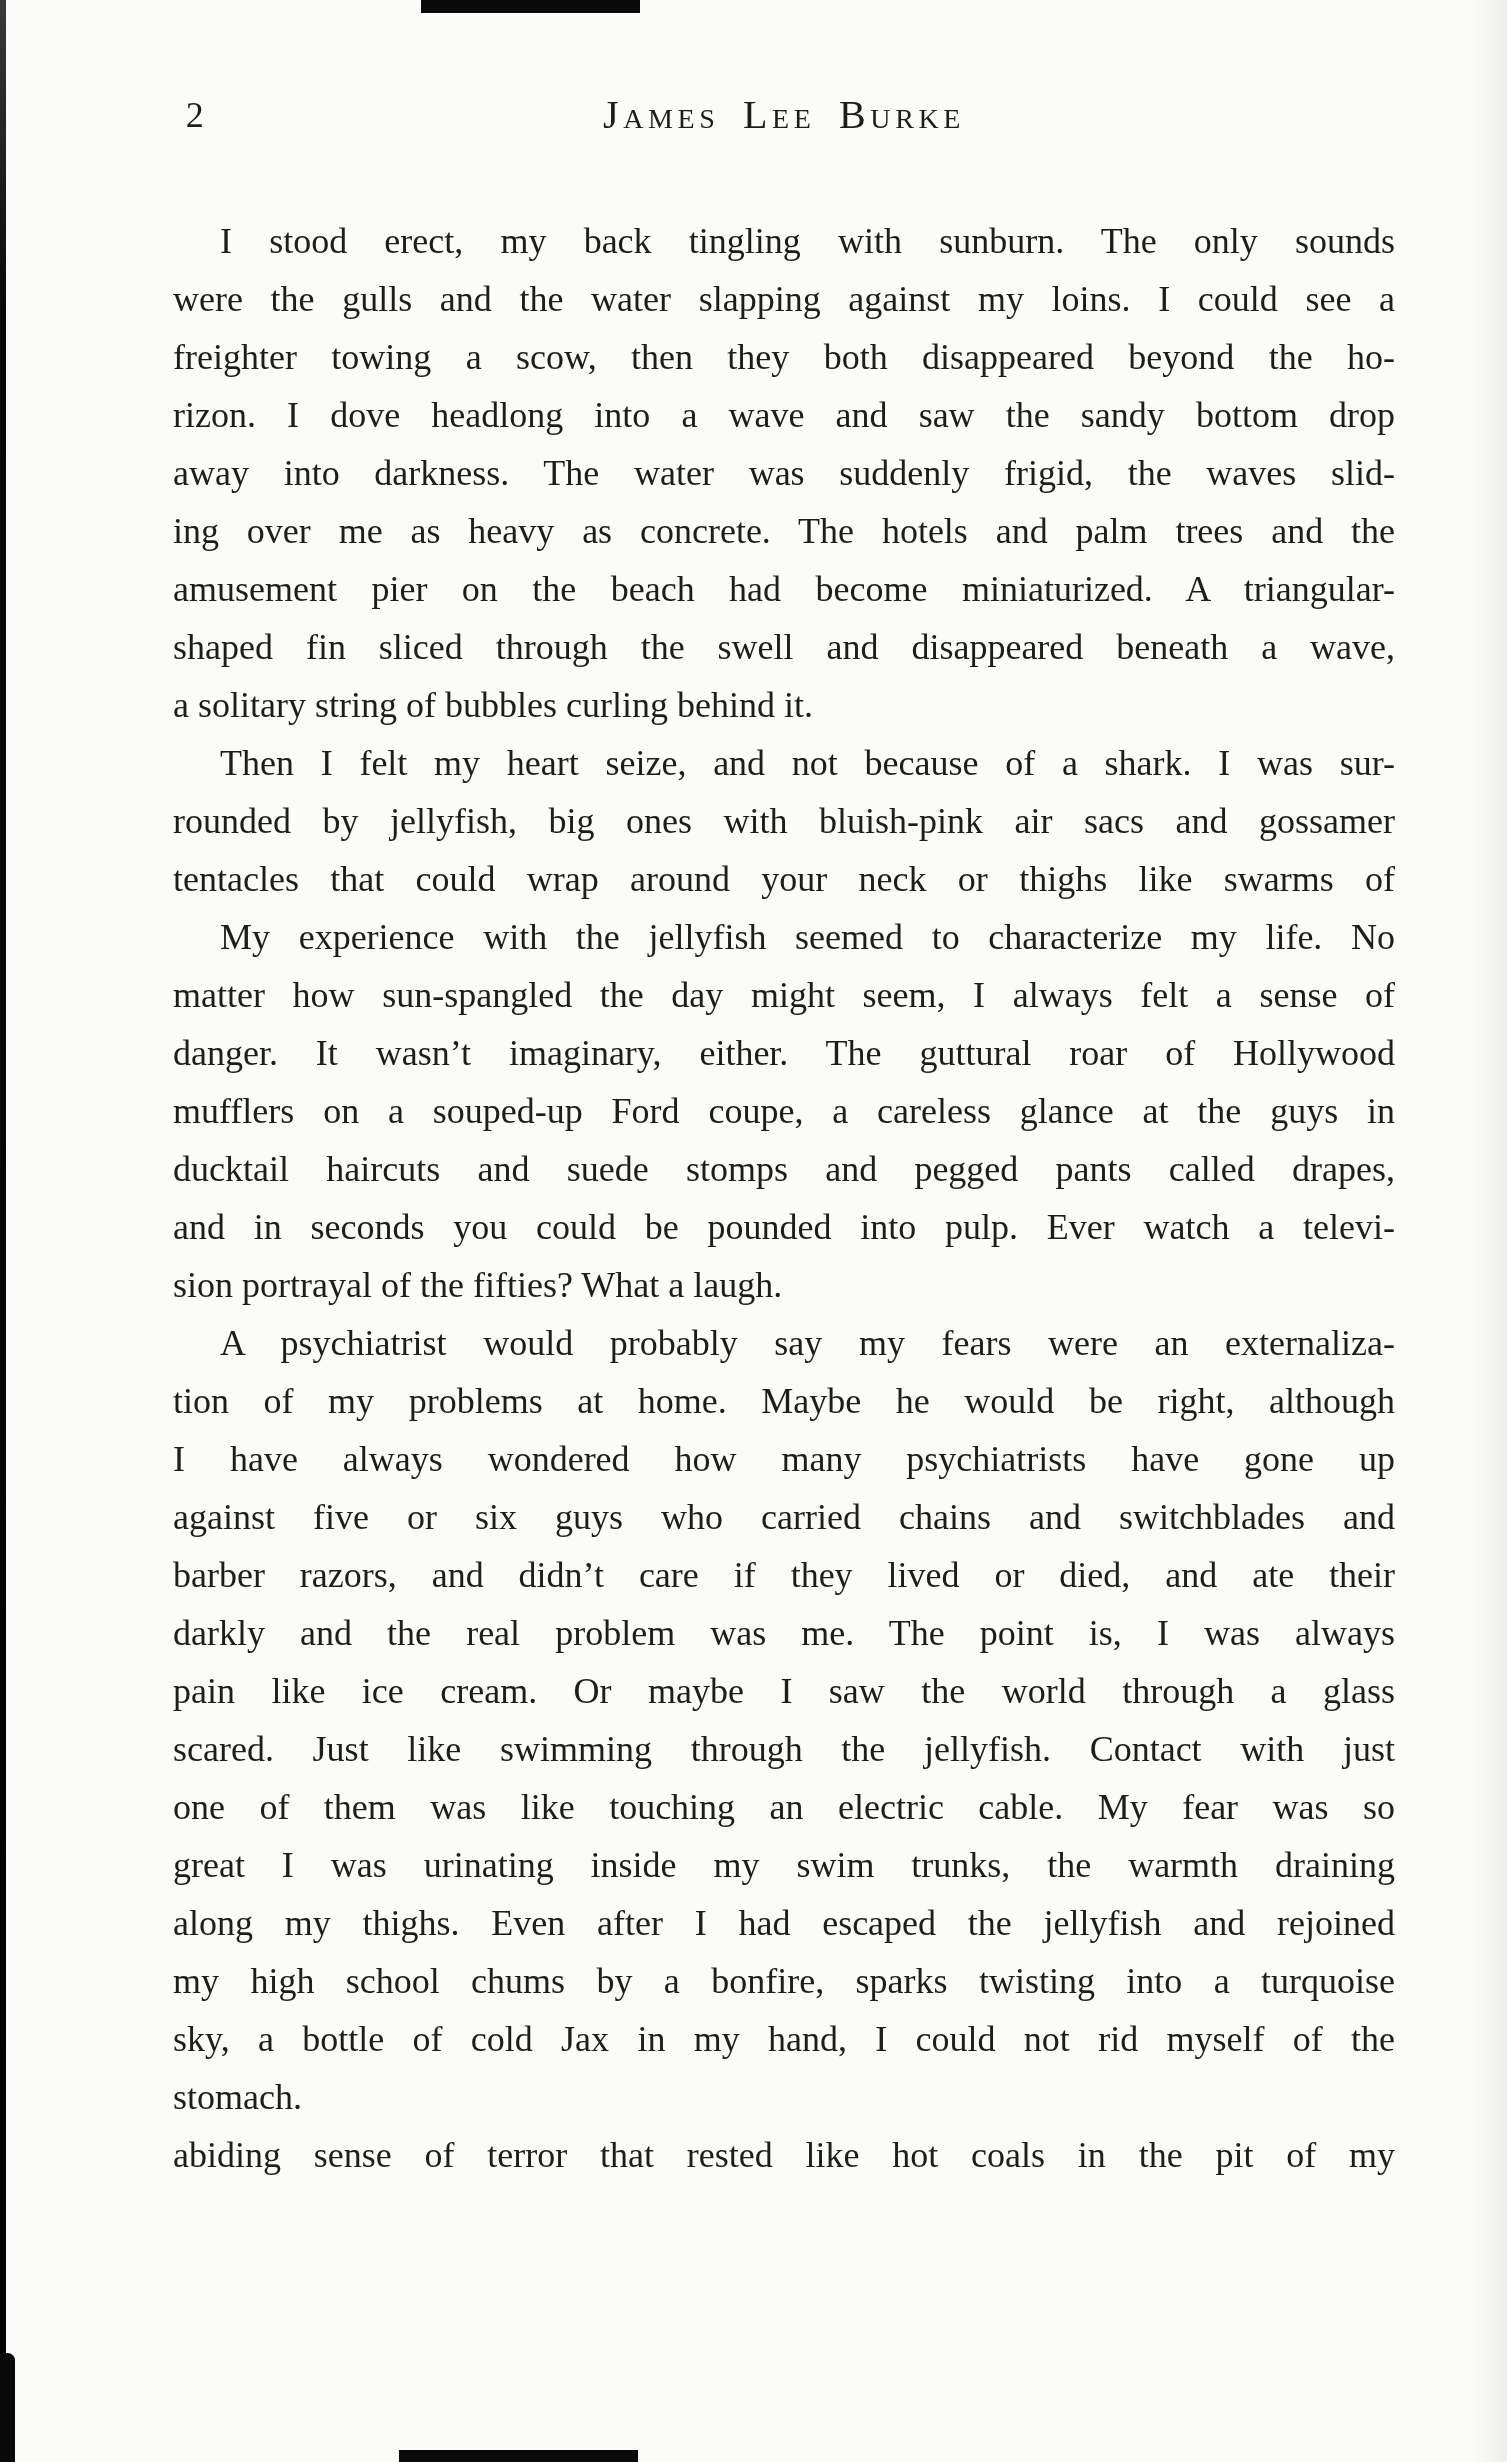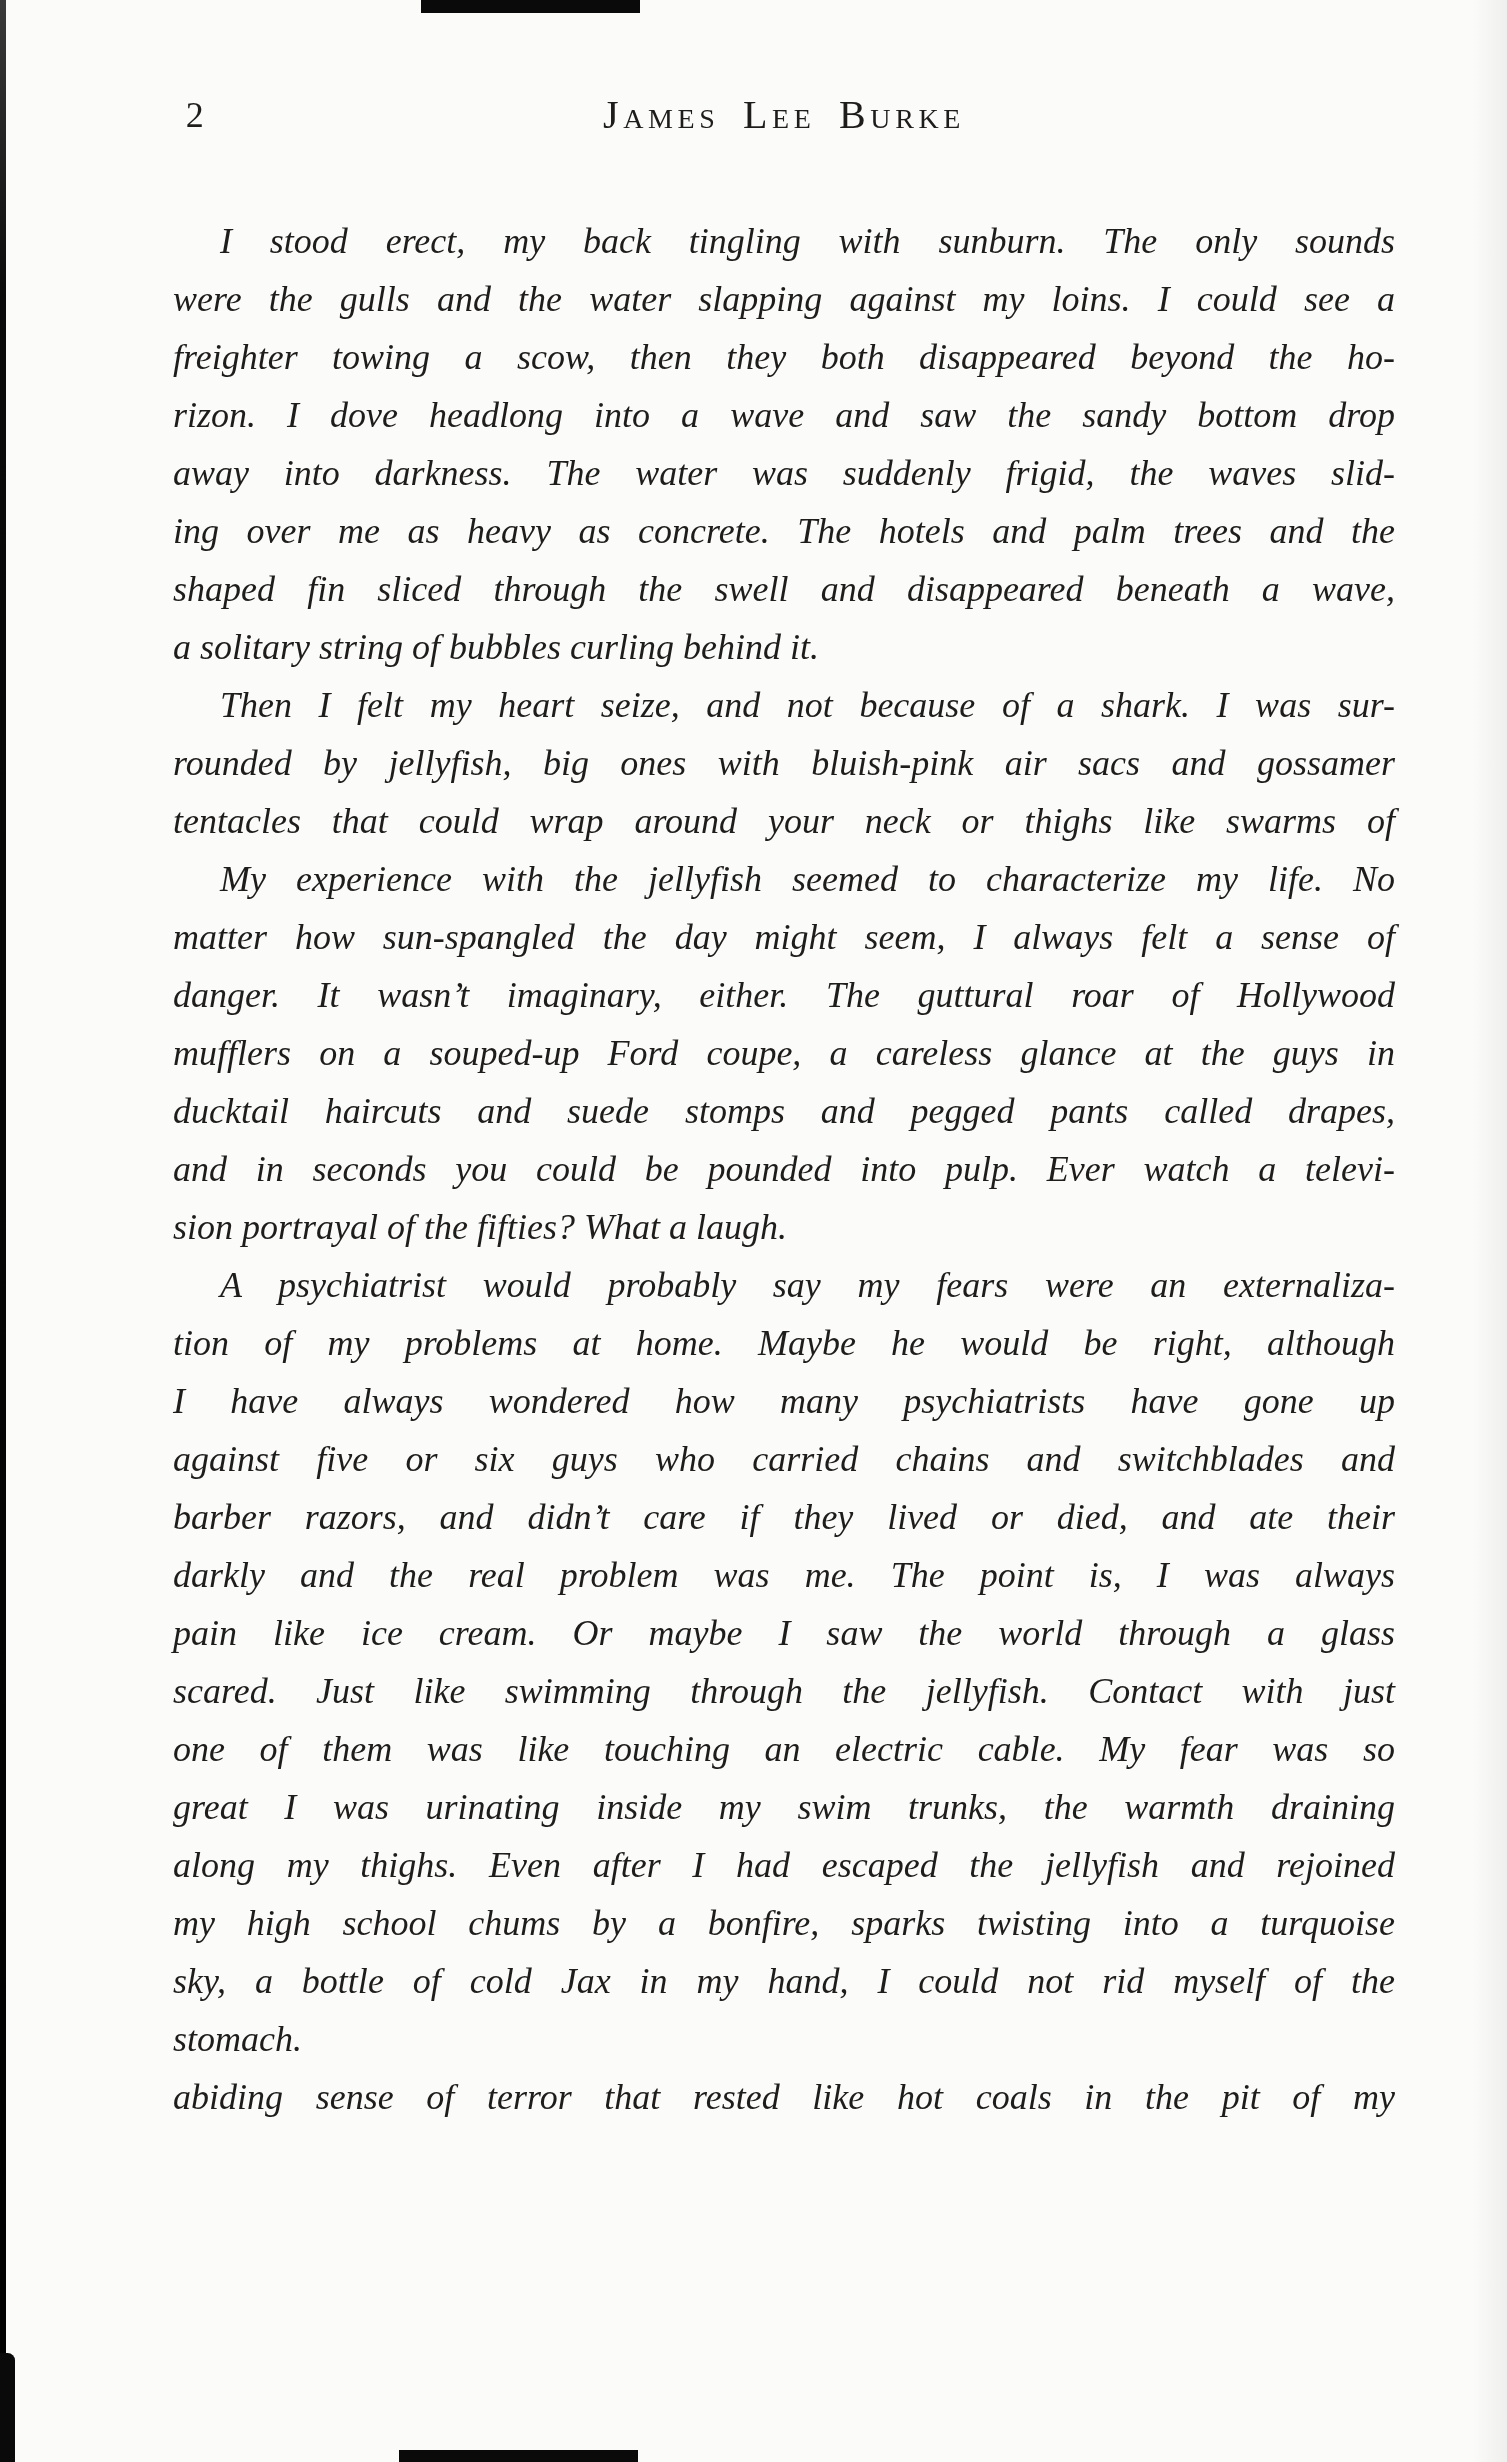--- a/index.html
+++ b/index.html
@@ -53,21 +53,20 @@
   }
   .running-header {
     font-variant: small-caps;
     font-size: 40px;
     letter-spacing: 4.6px;
     word-spacing: 9px;
   }
 
   .body-text {
     margin-top: 77px;
-    font-style: italic;
   }
   .paragraph { margin: 0; }
   .line {
     font-size: 36px;
     line-height: 58px;
     text-align: justify;
     text-align-last: justify;
     white-space: normal;
   }
   .line.last  { text-align-last: left; }
@@ -88,20 +87,21 @@
     <span class="running-header">James Lee Burke</span>
   </div>
   <div class="body-text">
       <div class="paragraph">
         <div class="line first">I stood erect, my back tingling with sunburn. The only sounds</div>
         <div class="line">were the gulls and the water slapping against my loins. I could see a</div>
         <div class="line">freighter towing a scow, then they both disappeared beyond the ho-</div>
         <div class="line">rizon. I dove headlong into a wave and saw the sandy bottom drop</div>
         <div class="line">away into darkness. The water was suddenly frigid, the waves slid-</div>
         <div class="line">ing over me as heavy as concrete. The hotels and palm trees and the</div>
+        <div class="line">amusement pier on the beach had become miniaturized. A triangular-</div>
         <div class="line">shaped fin sliced through the swell and disappeared beneath a wave,</div>
         <div class="line last">a solitary string of bubbles curling behind it.</div>
       </div>
       <div class="paragraph">
         <div class="line first">Then I felt my heart seize, and not because of a shark. I was sur-</div>
         <div class="line">rounded by jellyfish, big ones with bluish-pink air sacs and gossamer</div>
         <div class="line">tentacles that could wrap around your neck or thighs like swarms of</div>
       </div>
       <div class="paragraph">
         <div class="line first">My experience with the jellyfish seemed to characterize my life. No</div>

